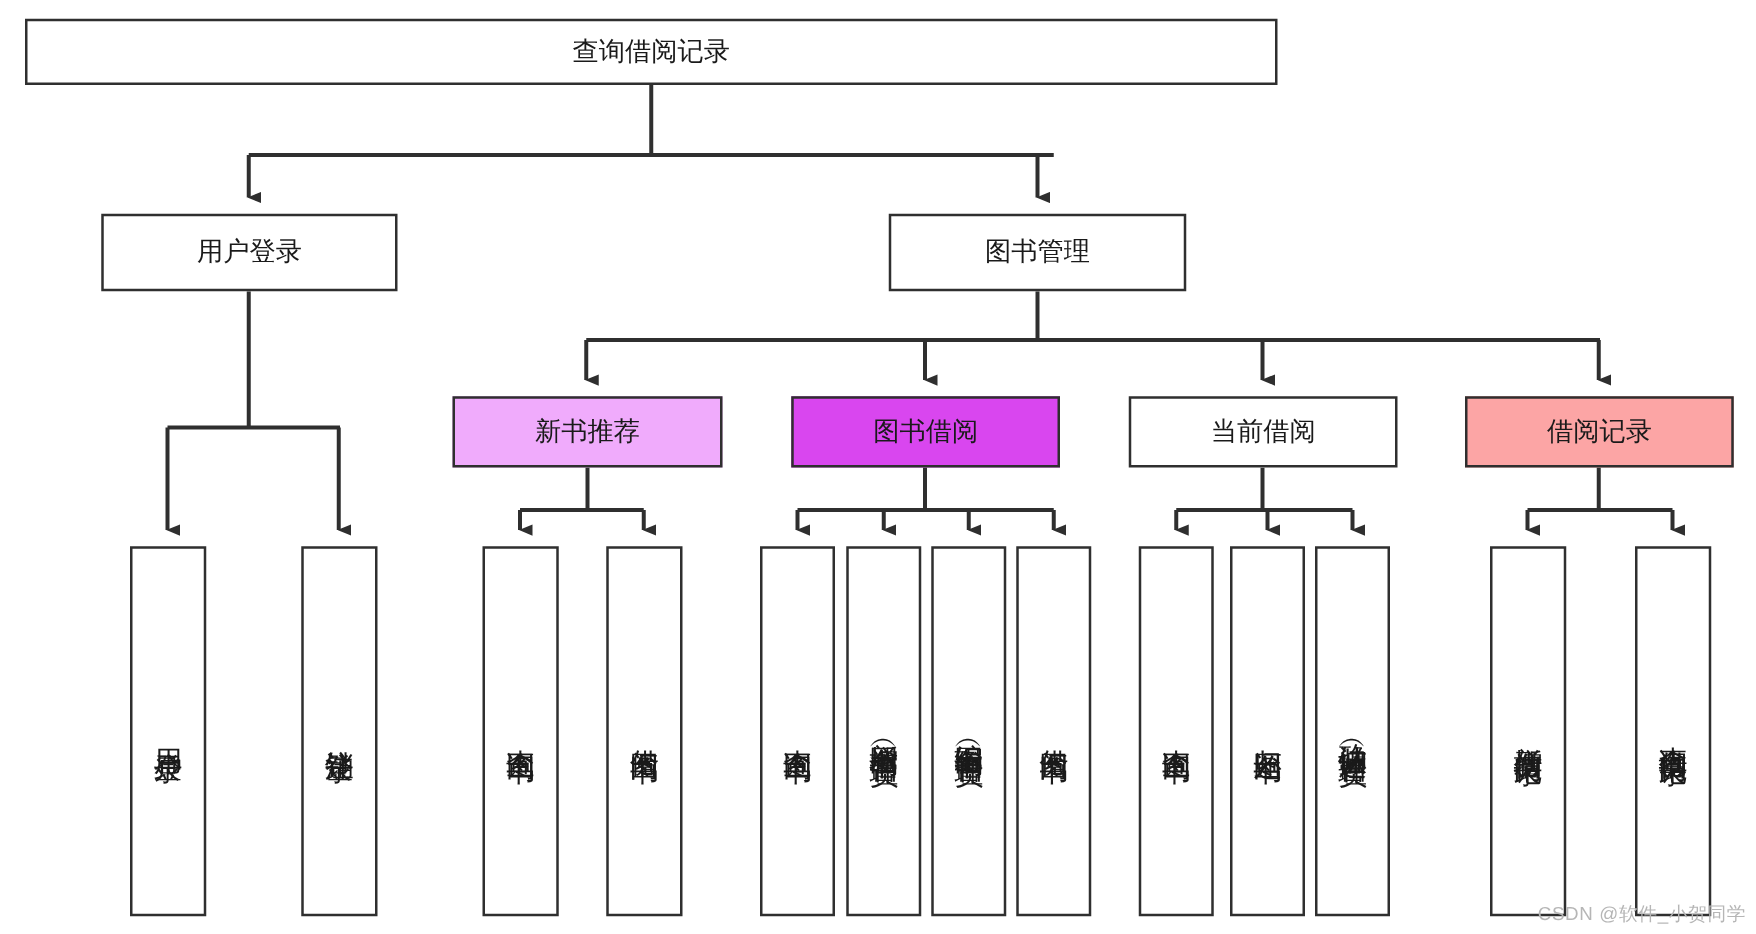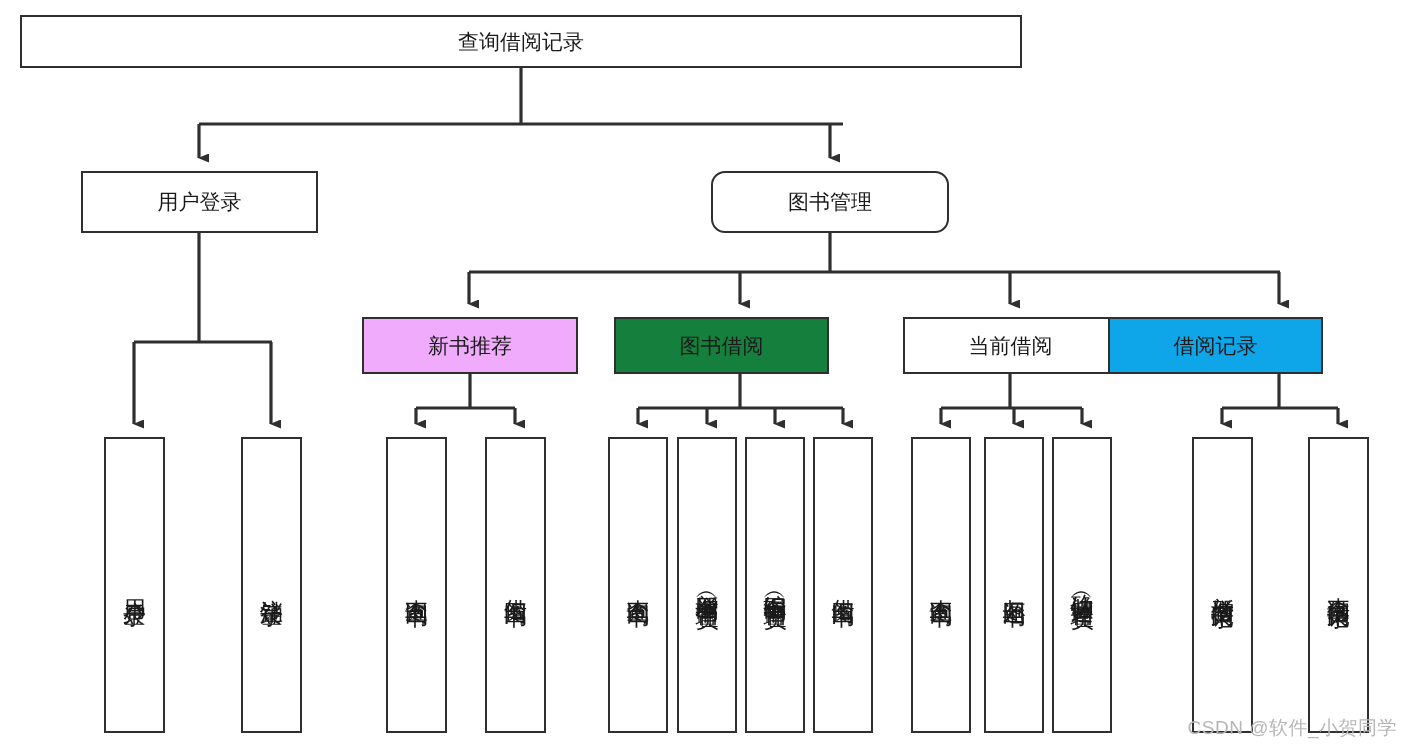--- a/index.html
+++ b/index.html
@@ -52,21 +52,21 @@
     writing-mode: vertical-rl;
     text-orientation: upright;
     font-size: 23px;
     letter-spacing: 2px;
     line-height: 1;
   }
   #watermark {
     position: absolute;
     right: 8px;
     bottom: 6px;
-    font-size: 19px;
+    font-size: 15px;
     color: #b6b6b6;
     z-index: 5;
     white-space: nowrap;
     letter-spacing: 0.5px;
     margin-left: 24px;
   }
 </style>
 </head>
 <body>
 
@@ -122,34 +122,34 @@
     </g>
   </svg>
 
   <div class="node horiz" style="left: 20px; top: 15px; width: 1002px; height: 53px; border-color: rgb(47, 47, 47); background: rgb(255, 255, 255); color: rgb(26, 26, 26);">
     <span class="lbl">查询借阅记录</span>
   </div>
 
   <div class="node horiz" style="left: 81px; top: 171px; width: 237px; height: 62px; border-color: rgb(47, 47, 47); background: rgb(255, 255, 255); color: rgb(26, 26, 26);">
     <span class="lbl">用户登录</span>
   </div>
-  <div class="node horiz" style="left: 711px; top: 171px; width: 238px; height: 62px; border-color: rgb(47, 47, 47); background: rgb(255, 255, 255); color: rgb(26, 26, 26); border-radius: 14px;">
+  <div class="node horiz" style="left: 711px; top: 171px; width: 238px; height: 62px; border-color: rgb(47, 47, 47); background: rgb(255, 255, 255); color: rgb(26, 26, 26);">
     <span class="lbl">图书管理</span>
   </div>
 
   <div class="node horiz" style="left: 362px; top: 317px; width: 216px; height: 57px; border-color: rgb(47, 47, 47); background: #f0abfc; color: rgb(26, 26, 26);">
     <span class="lbl">新书推荐</span>
   </div>
-  <div class="node horiz" style="left: 614px; top: 317px; width: 215px; height: 57px; border-color: rgb(47, 47, 47); background: #15803d; color: rgb(26, 26, 26);">
+  <div class="node horiz" style="left: 633px; top: 317px; width: 215px; height: 57px; border-color: rgb(47, 47, 47); background: #d946ef; color: rgb(26, 26, 26);">
     <span class="lbl">图书借阅</span>
   </div>
   <div class="node horiz" style="left: 903px; top: 317px; width: 215px; height: 57px; border-color: rgb(47, 47, 47); background: rgb(255, 255, 255); color: rgb(26, 26, 26);">
     <span class="lbl">当前借阅</span>
   </div>
-  <div class="node horiz" style="left: 1108px; top: 317px; width: 215px; height: 57px; border-color: rgb(47, 47, 47); background: #0ea5e9; color: rgb(26, 26, 26);">
+  <div class="node horiz" style="left: 1172px; top: 317px; width: 215px; height: 57px; border-color: rgb(47, 47, 47); background: #fca5a5; color: rgb(26, 26, 26);">
     <span class="lbl">借阅记录</span>
   </div>
 
   <div class="node vert" style="left: 104px; top: 437px; width: 61px; height: 296px; border-color: rgb(47, 47, 47); background: rgb(255, 255, 255); color: rgb(26, 26, 26);">
     <span class="lbl">用户登录</span>
   </div>
   <div class="node vert" style="left: 241px; top: 437px; width: 61px; height: 296px; border-color: rgb(47, 47, 47); background: rgb(255, 255, 255); color: rgb(26, 26, 26);">
     <span class="lbl">注销登录</span>
   </div>
   <div class="node vert" style="left: 386px; top: 437px; width: 61px; height: 296px; border-color: rgb(47, 47, 47); background: rgb(255, 255, 255); color: rgb(26, 26, 26);">

